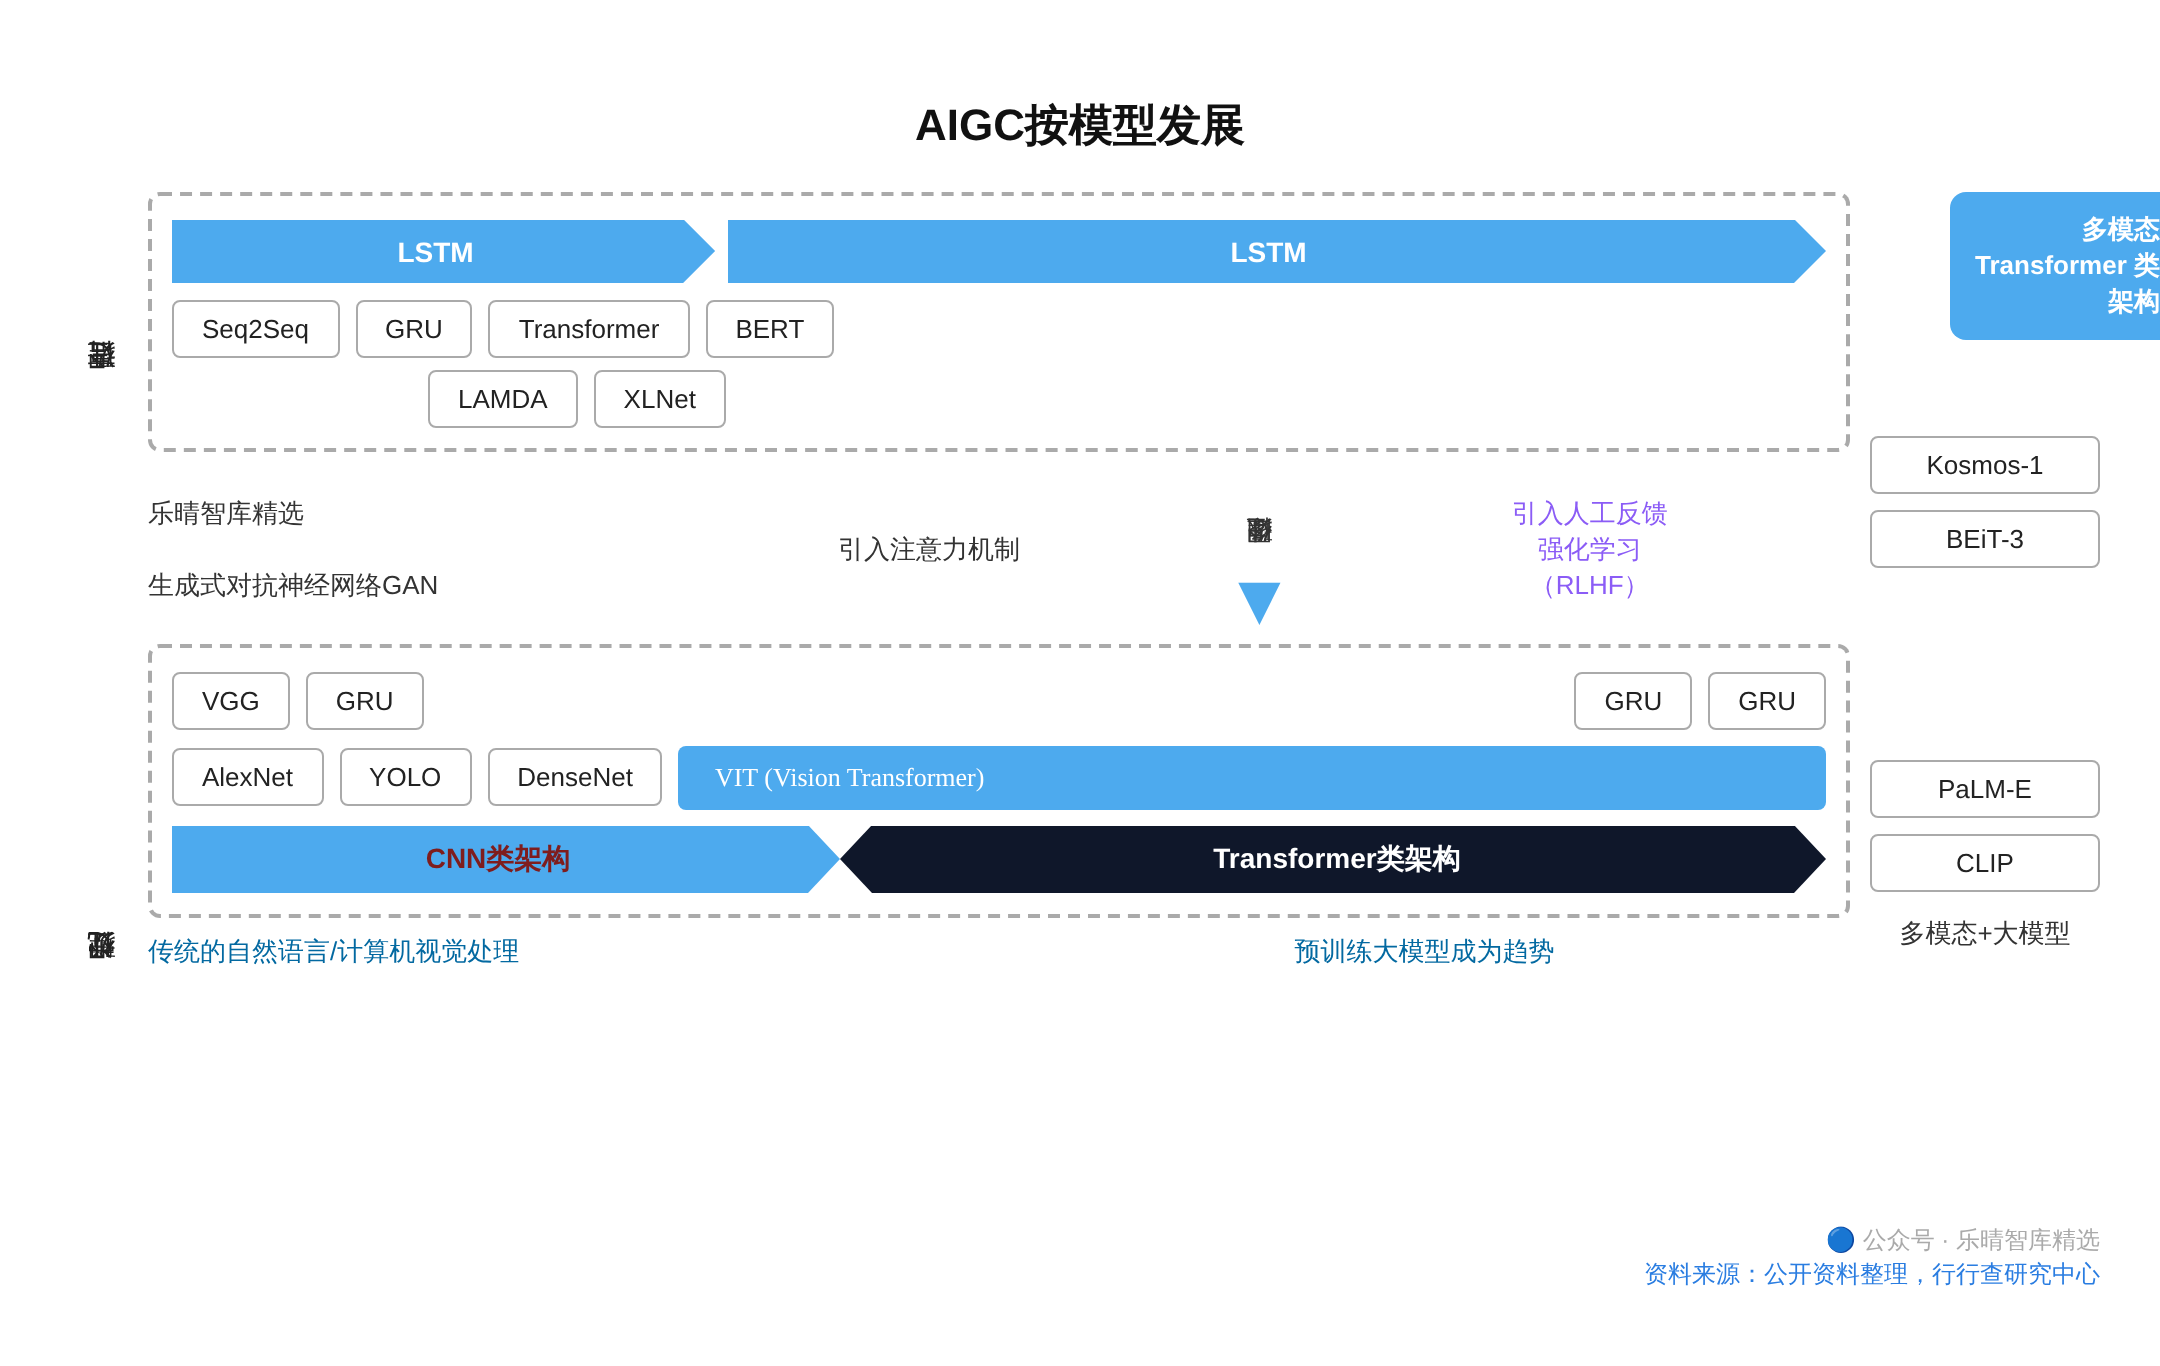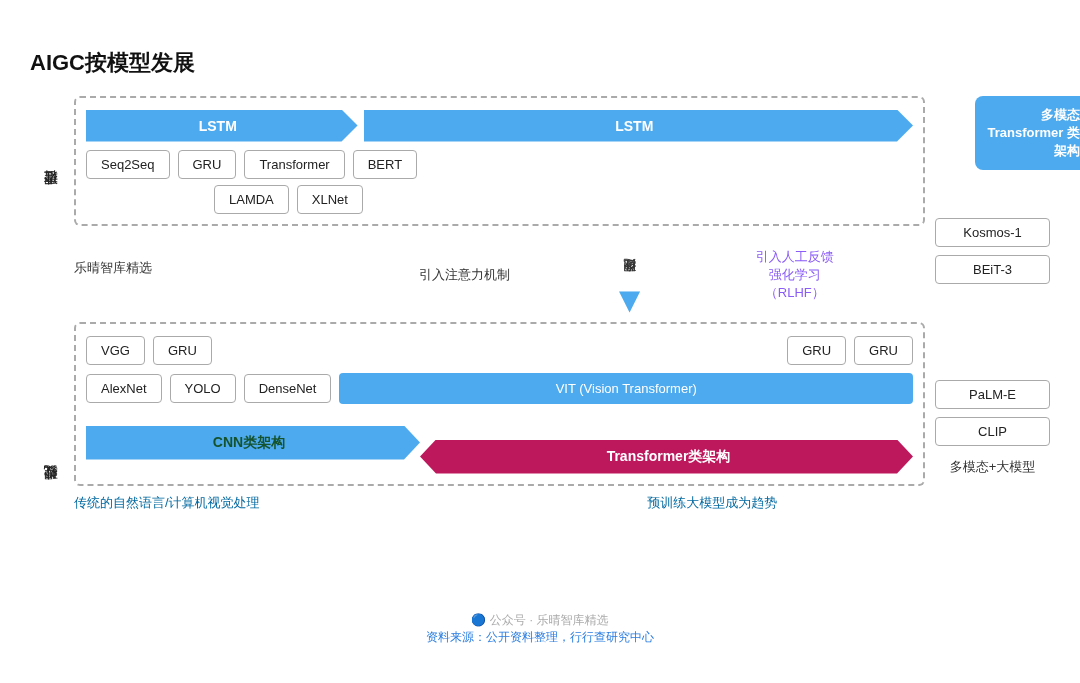--- a/index.html
+++ b/index.html
@@ -10,21 +10,21 @@
       min-height: 683px;
       display: flex;
       align-items: center;
       justify-content: center;
     }
     .container {
       width: 1040px;
       padding: 20px 10px 10px 10px;
     }
     .main-title {
-      text-align: left;
+      text-align: center;
       font-size: 22px;
       font-weight: bold;
       margin-bottom: 18px;
       color: #111;
     }
     
     .left-labels {
       display: flex;
       flex-direction: column;
       justify-content: space-between;
@@ -98,53 +98,52 @@
       margin-top: 0;
     }
     .vision-boxes-row {
       display: flex;
       align-items: center;
       gap: 8px;
       margin-bottom: 8px;
     }
     .cnn-arrow {
       background: #4daaee;
-      color: #14532d;
+      color: #7f1d1d;
       font-size: 14px;
       font-weight: bold;
       padding: 8px 24px 8px 16px;
       position: relative;
       display: flex;
       align-items: center;
       clip-path: polygon(0 0, calc(100% - 16px) 0, 100% 50%, calc(100% - 16px) 100%, 0 100%);
       flex: 1;
       justify-content: center;
     }
     .transformer-arrow {
-      background: #be185d;
+      background: #0f172a;
       color: #fff;
       font-size: 14px;
       font-weight: bold;
       padding: 8px 24px 8px 28px;
       position: relative;
       display: flex;
       align-items: flex-start;
       clip-path: polygon(16px 0, calc(100% - 16px) 0, 100% 50%, calc(100% - 16px) 100%, 16px 100%, 0 50%);
       flex: 1.5;
       justify-content: center;
-      margin-top: 28px;
     }
     .vit-box {
       background: #4daaee;
       color: #fff;
       border-radius: 4px;
       padding: 8px 18px;
       font-size: 13px;
-      text-align: center;
       flex: 1.2;
+      font-family: Liberation Serif, serif;
     }
     
     .right-col {
       display: flex;
       flex-direction: column;
       gap: 8px;
       width: 115px;
       flex-shrink: 0;
       margin-left: 10px;
     }
@@ -212,21 +211,21 @@
       line-height: 1;
     }
     .rlhf-label {
       font-size: 13px;
       color: #8b5cf6;
       text-align: center;
       white-space: pre-line;
     }
     
     .watermark {
-      text-align: center;
+      text-align: right;
       font-size: 12px;
       color: #aaa;
       margin-top: 6px;
     }
     .watermark-blue {
       color: #2a7de1;
       font-size: 12px;
     }
   </style>
 </head>
@@ -272,20 +271,21 @@
           <div style="width:120px;"></div>
           <div class="box">LAMDA</div>
           <div class="box">XLNet</div>
         </div>
       </div>
 
       <div class="mid-section">
         <div class="mid-left">
           <div class="middle-text">乐晴智库精选</div>
           <div style="height:10px;"></div>
+          <div class="middle-text">生成式对抗神经网络GAN</div>
         </div>
         <div style="flex:1; display:flex; align-items:center; justify-content:center;">
           <div class="middle-text">引入注意力机制</div>
         </div>
         <div class="mid-center">
           <div class="middle-text" style="text-align:center; white-space:nowrap; font-size:13px; writing-mode:vertical-rl; transform:rotate(180deg); height:50px; display:flex; align-items:center;">图像处理</div>
           <div class="down-arrow">▼</div>
         </div>
         <div style="flex:1; display:flex; align-items:center; justify-content:center;">
           <div class="rlhf-label">引入人工反馈

